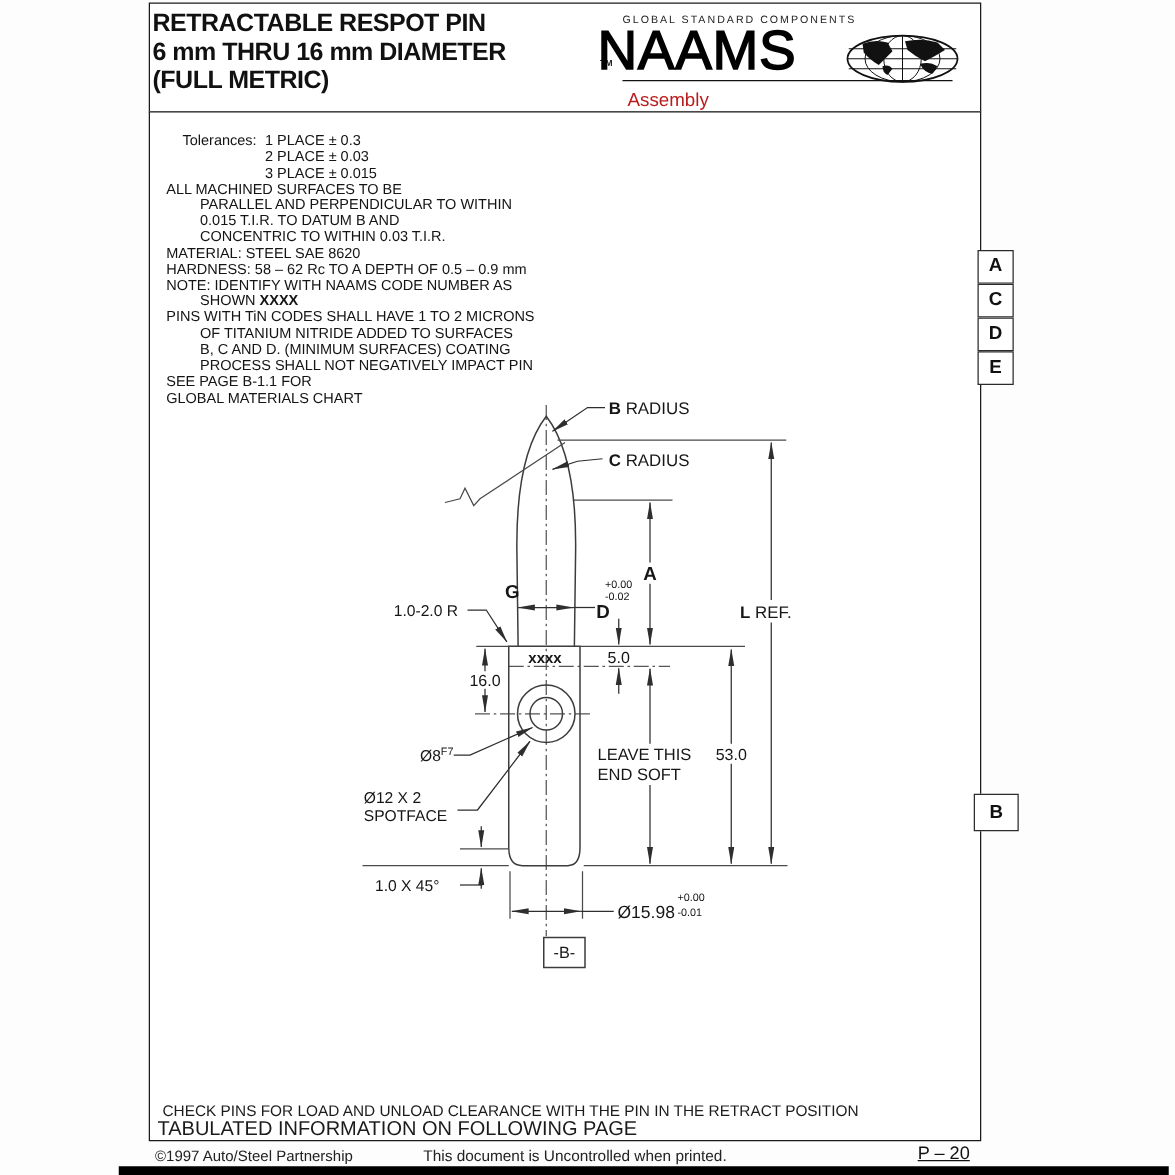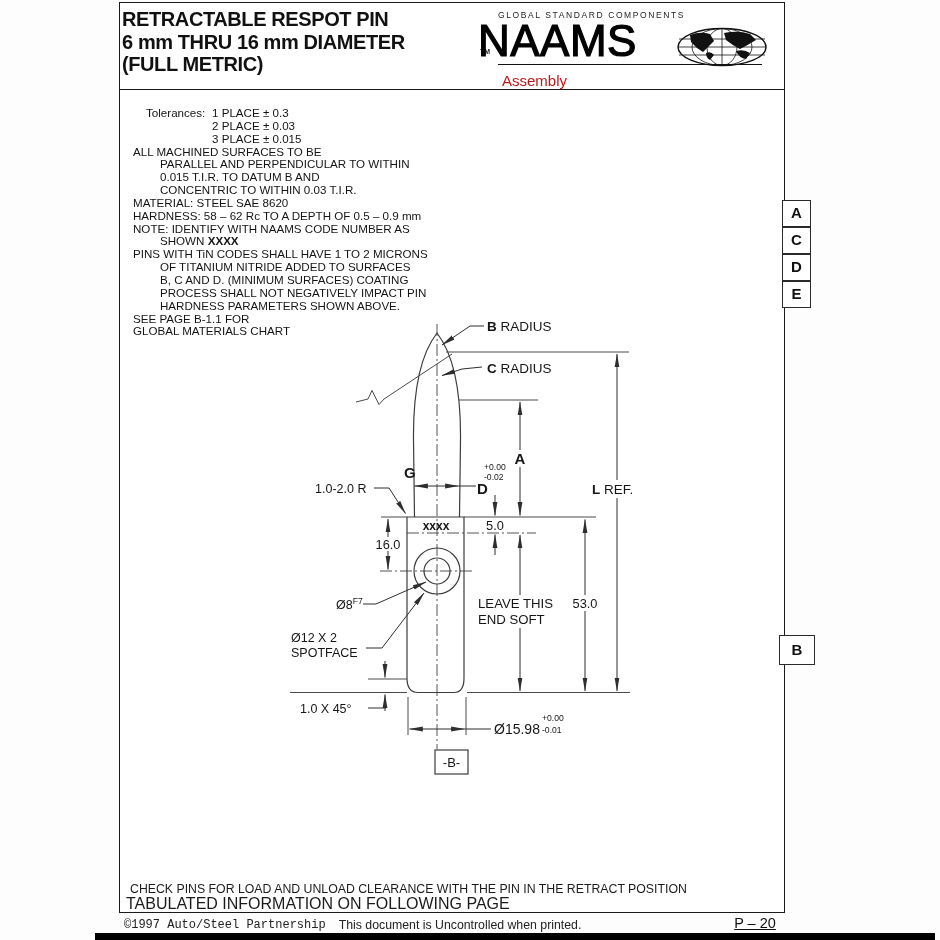--- a/index.html
+++ b/index.html
@@ -21,21 +21,21 @@
   #notes{left:133px;top:107px;width:370px;font-size:11.6px;line-height:12.85px;color:#141414;}
   #notes .tol-label{position:absolute;left:13px;top:0;}
   #notes .tol{padding-left:79px;}
   #notes .ind{padding-left:27px;}
   
   .zone-box{width:29px;height:27px;border:1.7px solid #2b2b2b;background:#fff;box-sizing:border-box;
             font-size:15px;font-weight:bold;text-align:center;line-height:24px;color:#111;}
   
   #foot-note1{left:130px;top:882px;font-size:12.3px;}
   #foot-note2{left:126px;top:895px;font-size:16px;}
-  #foot-copy{left:124px;top:918px;font-size:12px;color:#222;font-family:Liberation Mono, monospace;}
+  #foot-copy{left:124px;top:918px;font-size:12px;color:#222;}
   #foot-uncontrolled{left:290px;top:918px;width:340px;text-align:center;font-size:12.3px;color:#222;}
   #foot-page{left:725px;top:915px;width:60px;text-align:center;font-size:14.5px;color:#111;text-decoration:underline;}
   #bottom-bar{left:95px;top:933px;width:840px;height:7px;background:#000;}
   
   #drawing{left:0;top:0;width:940px;height:940px;pointer-events:none;}
   #drawing text{fill:#161616;font-family:"Liberation Sans","DejaVu Sans",sans-serif;}
   .geo{stroke:#3c3c3c;stroke-width:1.2;fill:none;}
   .thin{stroke:#4a4a4a;stroke-width:1;fill:none;}
   .dim{stroke:#2e2e2e;stroke-width:1;fill:none;}
   .cl{stroke:#555;stroke-width:1;fill:none;stroke-dasharray:12 3 2 3;}
@@ -90,21 +90,20 @@
   <div class="ind">0.015 T.I.R. TO DATUM B AND</div>
   <div class="ind">CONCENTRIC TO WITHIN 0.03 T.I.R.</div>
   <div>MATERIAL: STEEL SAE 8620</div>
   <div>HARDNESS: 58 – 62 Rc TO A DEPTH OF 0.5 – 0.9 mm</div>
   <div>NOTE: IDENTIFY WITH NAAMS CODE NUMBER AS</div>
   <div class="ind"><span>SHOWN </span><b>XXXX</b></div>
   <div>PINS WITH TiN CODES SHALL HAVE 1 TO 2 MICRONS</div>
   <div class="ind">OF TITANIUM NITRIDE ADDED TO SURFACES</div>
   <div class="ind">B, C AND D. (MINIMUM SURFACES) COATING</div>
   <div class="ind">PROCESS SHALL NOT NEGATIVELY IMPACT PIN</div>
-  <div class="ind">HARDNESS PARAMETERS SHOWN ABOVE.</div>
   <div>SEE PAGE B-1.1 FOR</div>
   <div>GLOBAL MATERIALS CHART</div>
 </div>
 
 <div class="abs zone-box" style="left:782px;top:200px;">A</div>
 <div class="abs zone-box" style="left:782px;top:227px;">C</div>
 <div class="abs zone-box" style="left:782px;top:254px;">D</div>
 <div class="abs zone-box" style="left:782px;top:281px;">E</div>
 <div class="abs zone-box" style="left:779px;top:635px;width:36px;height:30px;line-height:27px;">B</div>
 

